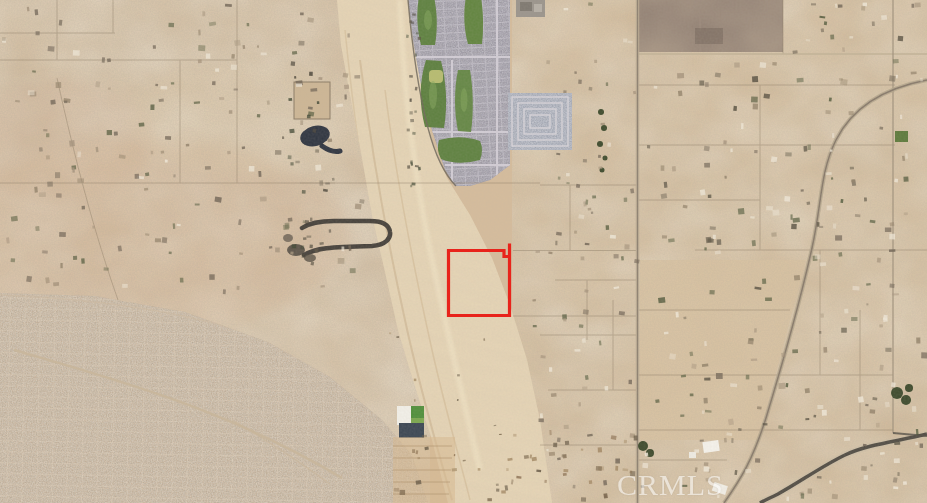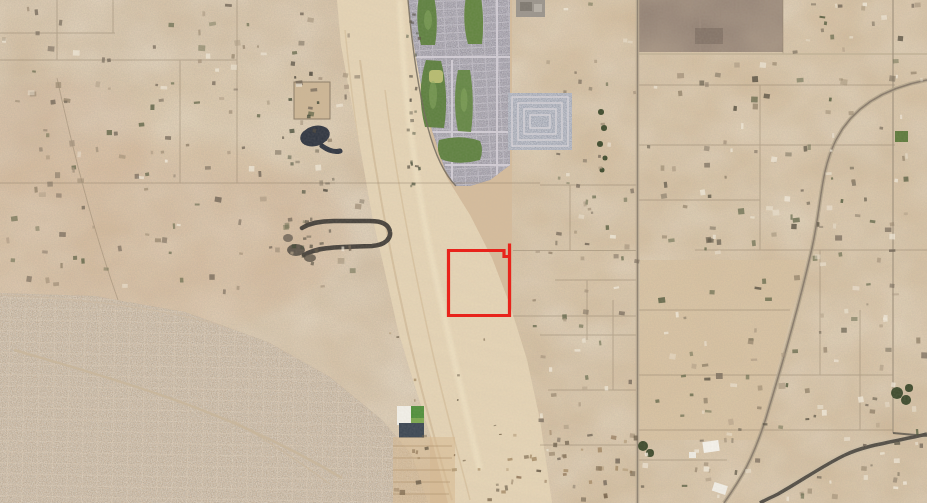--- a/index.html
+++ b/index.html
@@ -817,13 +817,14 @@
         <rect x="499.0" y="433.9" width="2.6" height="1.2" fill="#6f5b41" opacity="0.79" transform="rotate(-4 499 434)"></rect>
         <rect x="457.1" y="374.2" width="2.7" height="2.2" fill="#5f523f" opacity="0.52" transform="rotate(0 457 374)"></rect>
         <rect x="483.4" y="338.5" width="1.6" height="2.4" fill="#6f5b41" opacity="0.58" transform="rotate(-4 483 339)"></rect>
         <rect x="396.3" y="336.4" width="2.8" height="1.4" fill="#5f523f" opacity="0.84" transform="rotate(-3 396 336)"></rect>
       </g>
 
   <rect x="0" y="0" width="927" height="503" fill="#d5bc9c" filter="url(#fGrain)"></rect>
   <path id="parcel-path" fill="none" stroke-linejoin="miter" d="M448.5,250.5 L504,250.5 L504,256.5 L509.5,256.5 L509.5,243.5 L509.5,315.5 L448.5,315.5 Z" stroke="#e8231b" stroke-width="3.2"></path>
 </svg>
 
+<div class="watermark" style="color: rgb(255, 255, 255); opacity: 0.55;">CRMLS</div>
 </div>
 
 </body></html>

